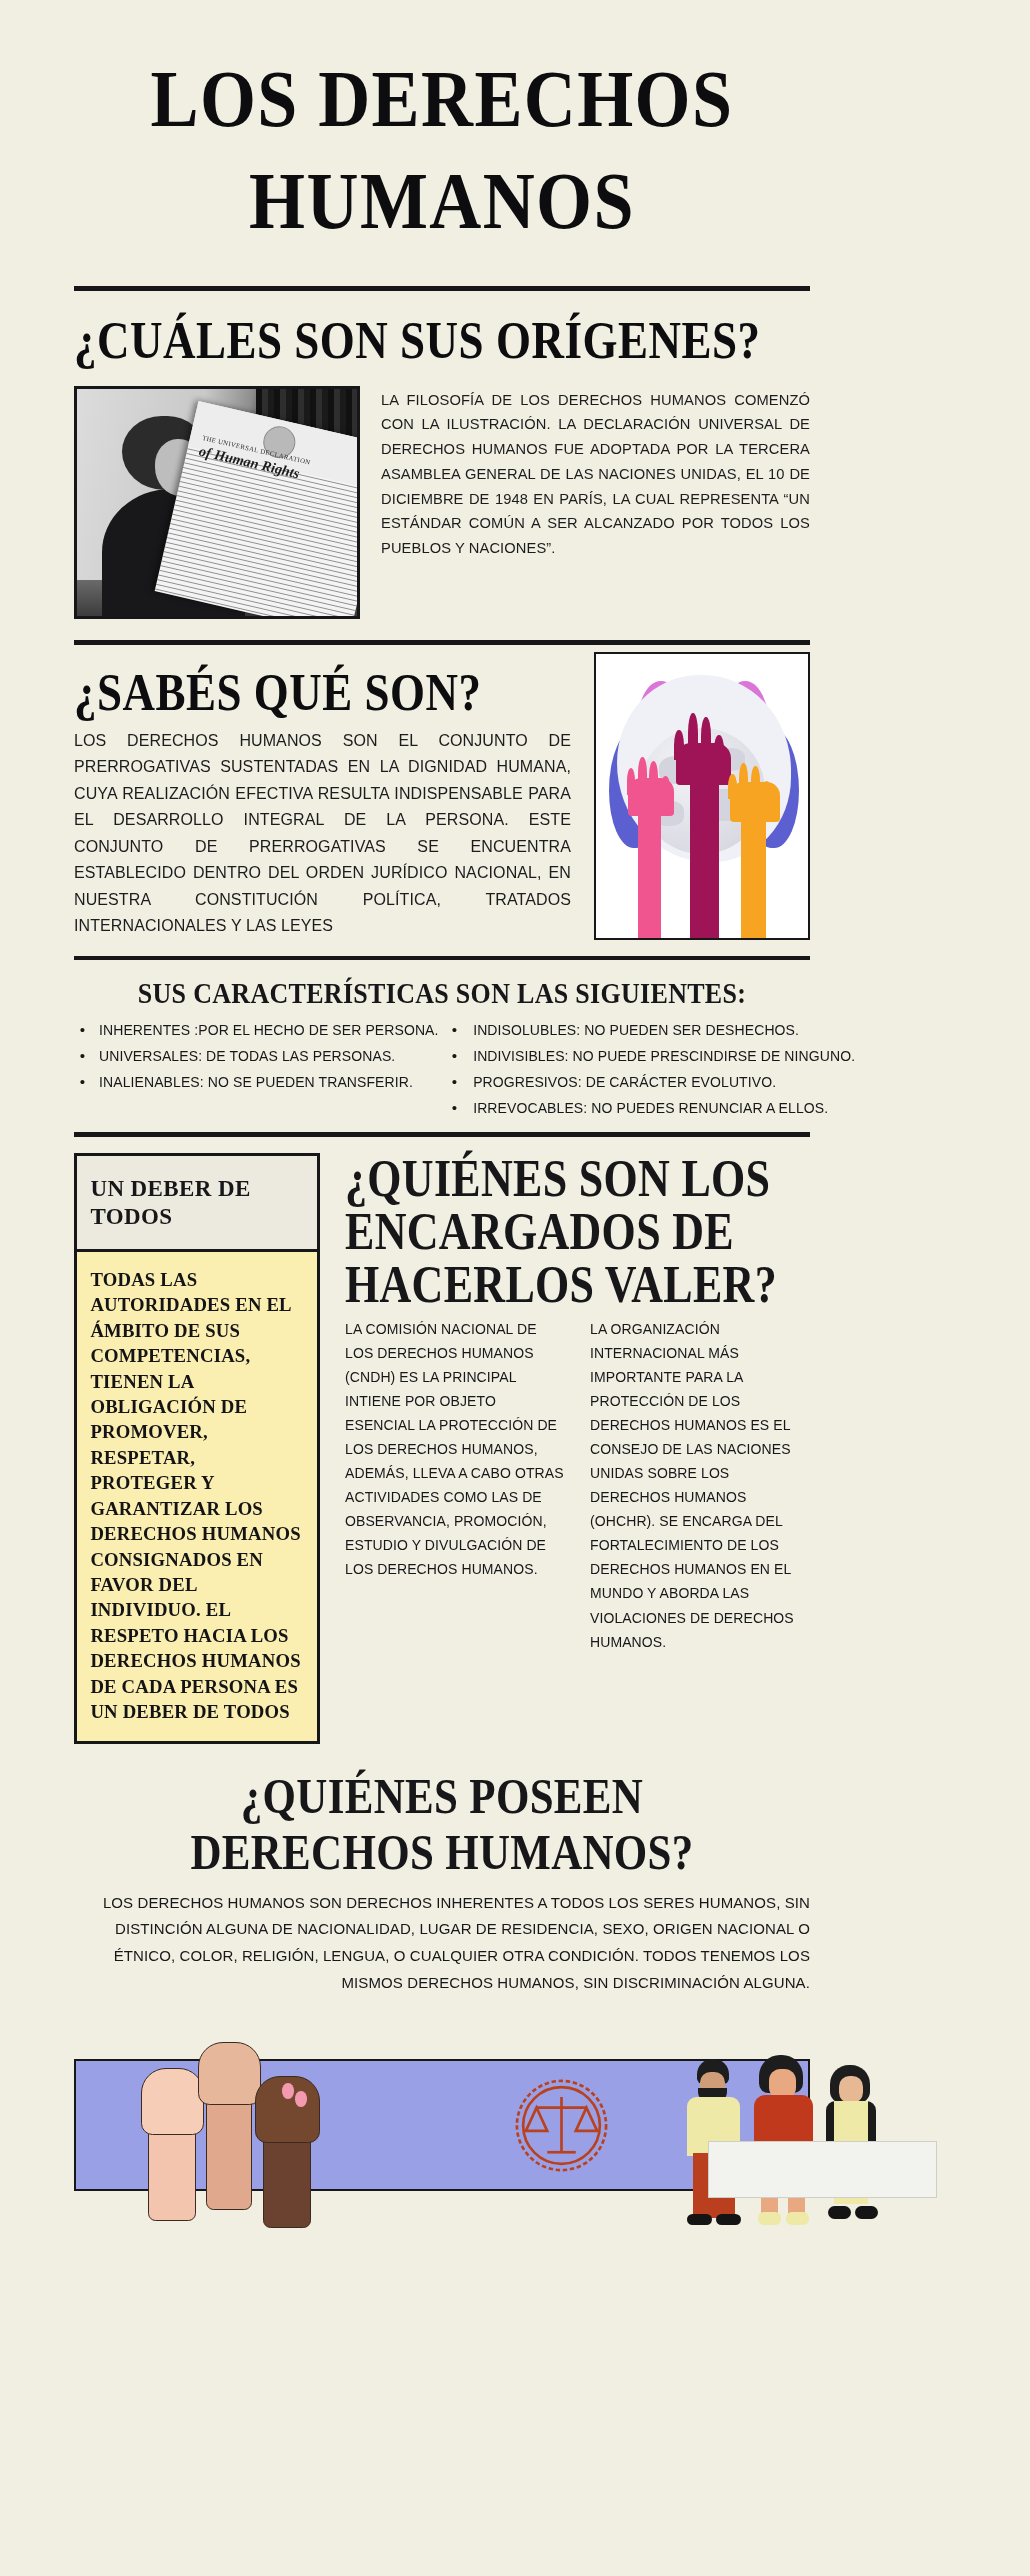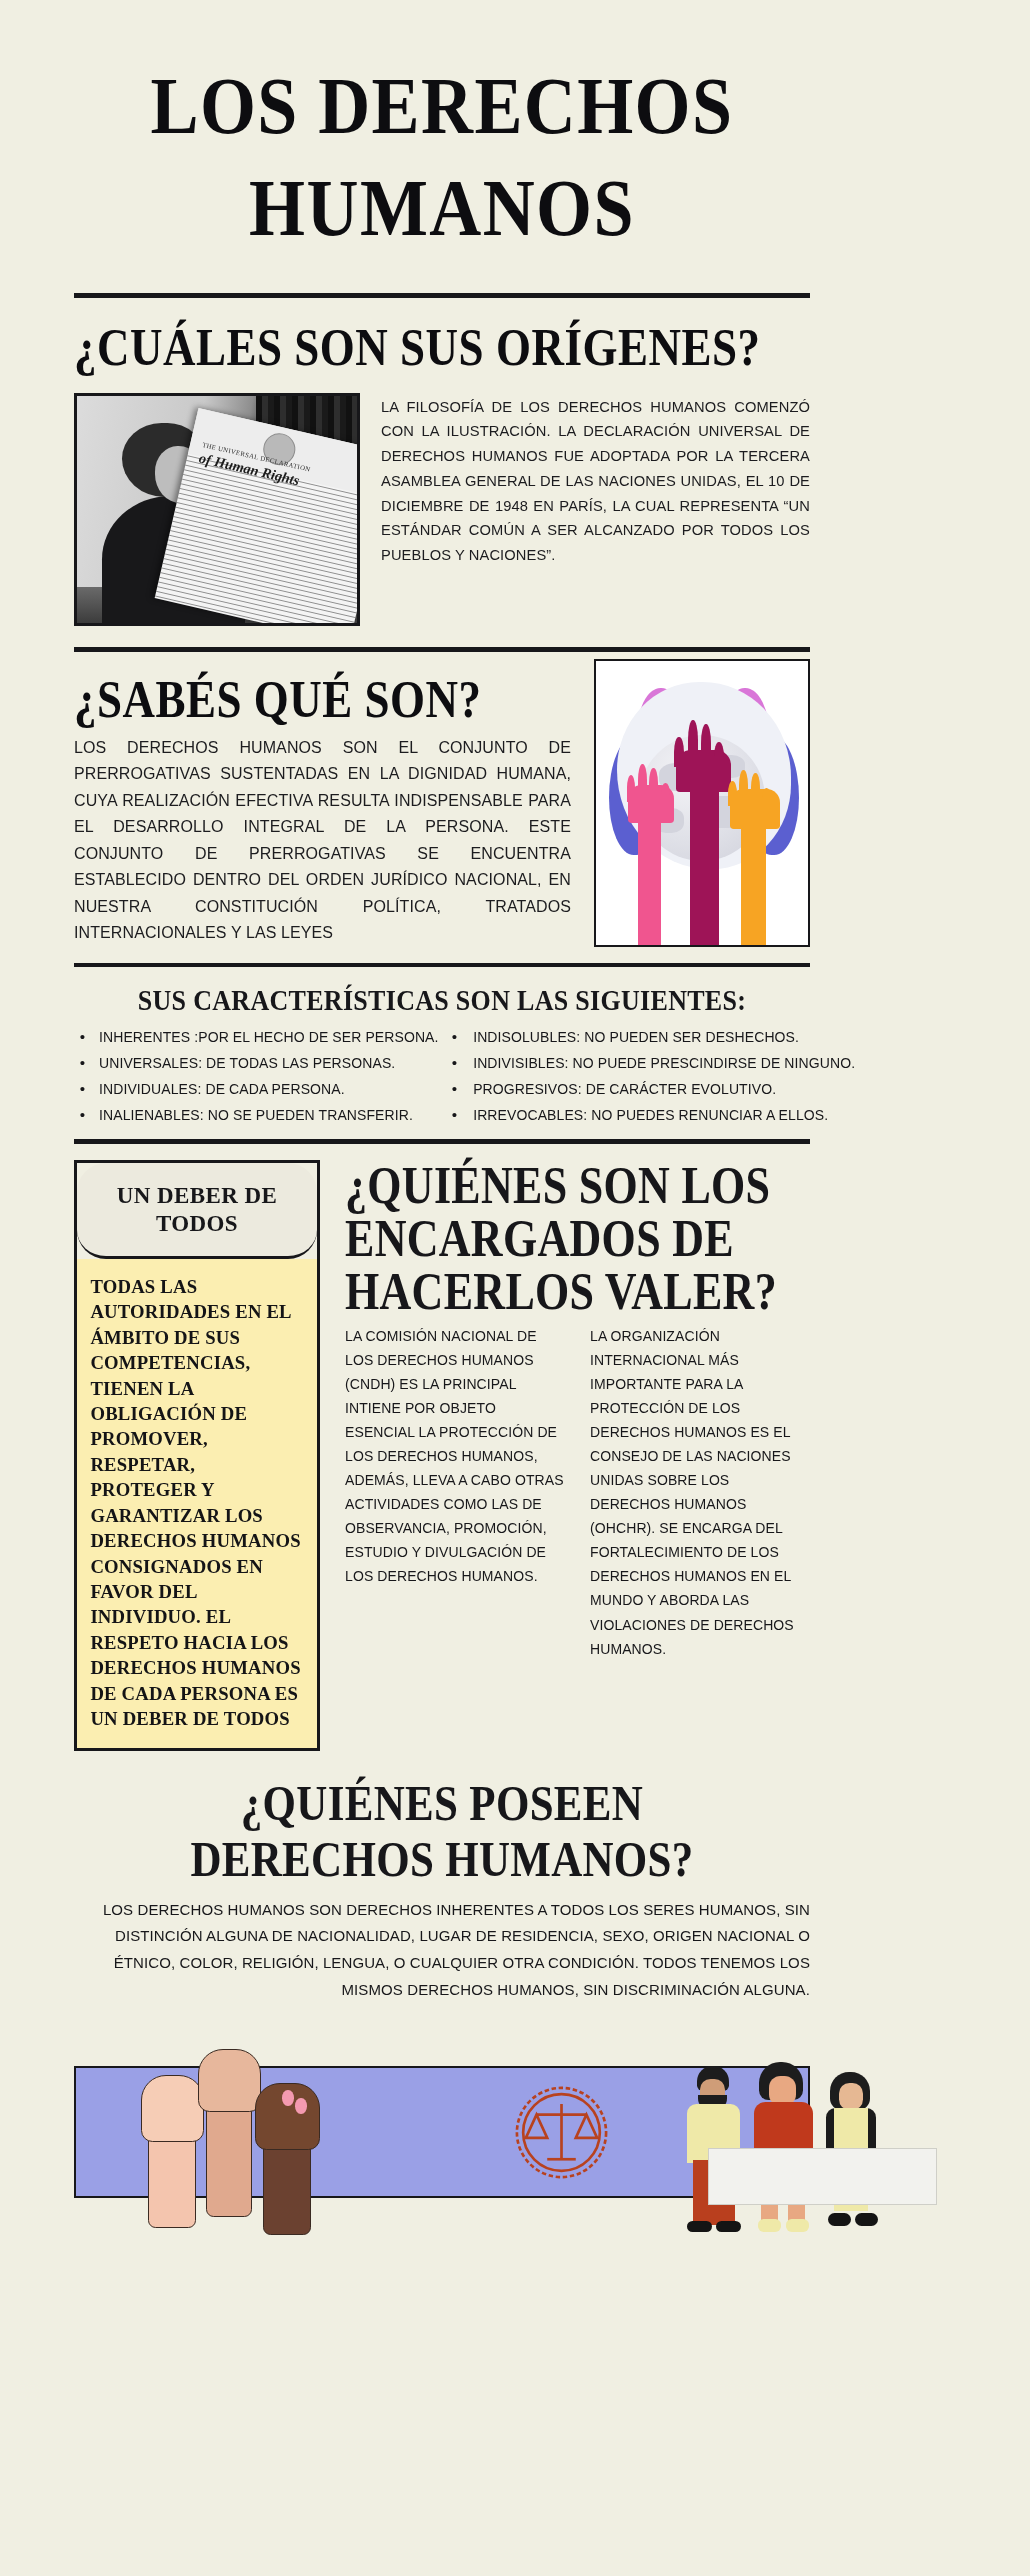--- a/index.html
+++ b/index.html
@@ -5,21 +5,21 @@
   * { box-sizing: border-box; margin: 0; padding: 0; }
   html, body { background: #f0efe2; }
   body {
     width: 1031px;
     height: 2576px;
     position: relative;
     font-family: "Liberation Sans", sans-serif;
     color: #17171a;
     overflow: hidden;
   }
-  .page { width: 884px; height: 2576px; position: relative; padding: 7px 74px; }
+  .page { width: 884px; height: 2576px; position: relative; padding: 0 74px; }
 
   
   .title-block { padding-top: 42px; text-align: center; }
   .title-line {
     font-family: "Liberation Serif", serif;
     font-weight: 700;
     font-size: 72px;
     letter-spacing: 1.4px;
     line-height: 1.42;
     color: #0d0d10;
@@ -129,23 +129,23 @@
   .chars-col li::before {
     content: "•"; position: absolute; left: 5.7px; top: -1px; font-size: 15.3px;
   }
   .chars-col.right li { padding-left: 27px; }
 
   
   .sec4 { display: flex; gap: 25px; align-items: flex-start; margin-top: 15.3px; }
   .deber-box { width: 246px; flex: none; border: 3.8px solid #17171a; }
   .deber-head {
     background: #eceade; border-bottom: 3.8px solid #17171a;
-    padding: 19px 13.4px 17px; text-align: center;
+    padding: 19px 13.4px 17px; text-align: left;
     font-family: "Liberation Serif", serif; font-weight: 700;
-    font-size: 23px; line-height: 1.24; letter-spacing: 0.4px; border-radius: 29px;
+    font-size: 23px; line-height: 1.24; letter-spacing: 0.4px;
   }
   .deber-body {
     background: #fbeeb1; padding: 15.3px 13.4px 17px;
     font-family: "Liberation Serif", serif; font-weight: 700;
     font-size: 18.7px; line-height: 1.36; letter-spacing: 0.2px;
     color: #141416;
   }
   .enc-right { flex: 1; }
   .enc-h {
     font-family: "Liberation Serif", serif; font-weight: 700;
@@ -263,21 +263,20 @@
   <div class="rule"></div>
 
   <div style="height:17px"></div>
   <div class="sec-h-center">SUS CARACTERÍSTICAS SON LAS SIGUIENTES:</div>
 
   <div class="chars-wrap">
     <div class="chars-col left">
       <ul>
         <li>INHERENTES :POR EL HECHO DE SER PERSONA.</li>
         <li>UNIVERSALES: DE TODAS LAS PERSONAS.</li>
-        <li>INDIVIDUALES: DE CADA PERSONA.</li>
         <li>INALIENABLES: NO SE PUEDEN TRANSFERIR.</li>
       </ul>
     </div>
     <div class="chars-col right">
       <ul>
         <li>INDISOLUBLES:  NO PUEDEN SER DESHECHOS.</li>
         <li>INDIVISIBLES: NO PUEDE PRESCINDIRSE DE NINGUNO.</li>
         <li>PROGRESIVOS: DE CARÁCTER EVOLUTIVO.</li>
         <li>IRREVOCABLES: NO PUEDES RENUNCIAR A ELLOS.</li>
       </ul>

